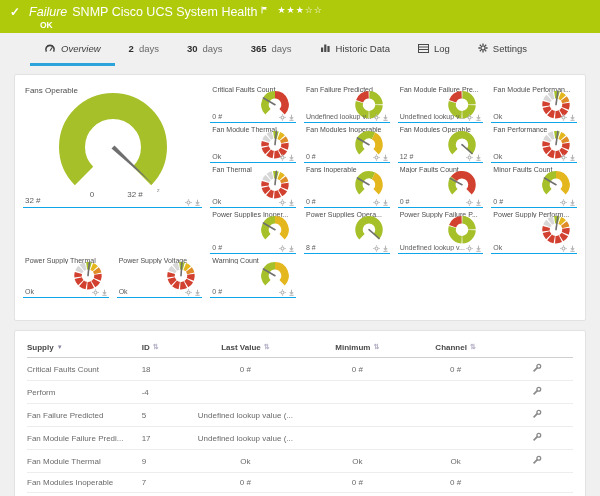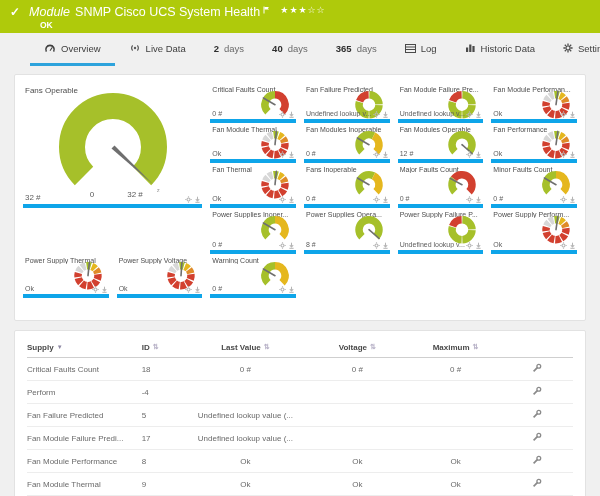--- a/index.html
+++ b/index.html
@@ -10,28 +10,28 @@
   .check{font-size:12px;font-weight:bold;margin-right:9px;}
   .kind{font-style:italic;font-size:12.5px;margin-right:5px;}
   .sensor-title{font-size:12.5px;}
   .flag{margin:-6px 0 0 3px;}
   .stars{font-size:9px;letter-spacing:1px;margin:-4px 0 0 10px;color:#fff;}
   .status{font-size:8.5px;font-weight:bold;margin:1px 0 0 30px;}
   
   .tabs{display:flex;align-items:stretch;height:33px;padding-left:30px;}
   .tab{display:flex;align-items:center;gap:5px;padding:0 14px;font-size:9.5px;color:#3e3e3e;
     cursor:pointer;border-bottom:3px solid transparent;box-sizing:border-box;white-space:nowrap;}
-  .tab.active{border-bottom-color:#2da3dc;}
+  .tab.active{border-bottom-color:#2da3dc;font-style:italic;}
   .tab .num{font-weight:bold;color:#2e2e2e;}
   .tab .suffix{color:#6a6a6a;}
   
   .panel{background:#fff;border:1px solid #e2e2e2;border-radius:2px;margin:0 14px;box-sizing:border-box;}
   .gauges{margin-top:8px;height:247px;padding:8px;display:grid;
     grid-template-columns:repeat(6,1fr);grid-template-rows:40px 40px 45px 46px 44px;column-gap:8px;}
-  .tile{position:relative;border-bottom:4px solid #0ea5e9;overflow:hidden;}
+  .tile{position:relative;border-bottom:1px solid #0ea5e9;overflow:hidden;}
   .tile-title{position:absolute;top:3px;left:2px;right:2px;font-size:7px;color:#4d4d4d;
     white-space:nowrap;overflow:hidden;}
   .tile-value{position:absolute;bottom:2px;left:2px;right:18px;font-size:7px;color:#5d5d5d;
     white-space:nowrap;overflow:hidden;}
   .tile-gauge{position:absolute;top:7px;right:4px;line-height:0;}
   .tile-icons{position:absolute;right:1px;bottom:1px;display:flex;gap:2px;line-height:0;}
   .tile-big{grid-column:1/3;grid-row:1/4;}
   .tile-big .tile-title{font-size:8px;}
   .tile-big .tile-value{font-size:8px;right:40px;}
   .big-gauge-wrap{position:absolute;top:6px;left:0;right:0;text-align:center;line-height:0;}
@@ -45,73 +45,66 @@
   th.c,td.c{text-align:center;}
   .sort{font-size:6px;color:#8d87a3;margin-left:3px;vertical-align:1px;}
   .sort.idle{font-size:7px;color:#b6b0c6;}
 </style>
 </head>
 <body>
 
 <div class="header">
   <div class="h-line">
     <span class="check">✓</span>
-    <span class="kind">Module</span>
+    <span class="kind">Failure</span>
     <span class="sensor-title">SNMP Cisco UCS System Health</span>
     <span class="flag"><svg width="7" height="8" viewBox="0 0 7 8">
           <line x1="1" y1="0.5" x2="1" y2="7.5" stroke="#fff" stroke-width="1"></line>
           <path d="M1.5 1 H6 L4.8 2.3 L6 3.6 H1.5 Z" fill="#fff"></path>
         </svg></span>
     <span class="stars">★★★☆☆</span>
   </div>
   <div class="status">OK</div>
 </div>
 
 <div class="tabs" id="tabs">
     <div class="tab active">
       <span style="line-height: 0;"><svg width="12" height="10" viewBox="0 0 12 11">
           <path d="M2 9.5 A4.6 4.6 0 1 1 10 9.5" fill="none" stroke="#3f3f3f" stroke-width="1.7"></path>
           <line x1="6" y1="8.5" x2="8.6" y2="4.6" stroke="#3f3f3f" stroke-width="1.2"></line>
         </svg></span>
       <span>Overview</span>
     </div>
     <div class="tab">
-      <span style="line-height: 0;"><svg width="12" height="10" viewBox="0 0 12 10">
-          <circle cx="6" cy="5" r="1.2" fill="#5a5a5a"></circle>
-          <path d="M3.6 2.4 a4.2 4.2 0 0 0 0 5.2 M8.4 2.4 a4.2 4.2 0 0 1 0 5.2" fill="none" stroke="#5a5a5a" stroke-width="1.1"></path>
-        </svg></span>
-      <span>Live Data</span>
-    </div>
-    <div class="tab">
       <span class="num">2</span>
       <span class="suffix">days</span>
     </div>
     <div class="tab">
-      <span class="num">40</span>
+      <span class="num">30</span>
       <span class="suffix">days</span>
     </div>
     <div class="tab">
       <span class="num">365</span>
       <span class="suffix">days</span>
+    </div>
+    <div class="tab">
+      <span style="line-height: 0;"><svg width="11" height="10" viewBox="0 0 11 10">
+          <rect x="1" y="4.5" width="2.2" height="4.5" fill="#4a4a4a"></rect>
+          <rect x="4.2" y="1.5" width="2.2" height="7.5" fill="#4a4a4a"></rect>
+          <rect x="7.4" y="3" width="2.2" height="6" fill="#4a4a4a"></rect>
+        </svg></span>
+      <span>Historic Data</span>
     </div>
     <div class="tab">
       <span style="line-height: 0;"><svg width="11" height="9" viewBox="0 0 11 9">
           <rect x="0.5" y="0.5" width="10" height="8" fill="none" stroke="#4a4a4a"></rect>
           <line x1="0.5" y1="3" x2="10.5" y2="3" stroke="#4a4a4a"></line>
           <line x1="0.5" y1="5.5" x2="10.5" y2="5.5" stroke="#4a4a4a"></line>
         </svg></span>
       <span>Log</span>
-    </div>
-    <div class="tab">
-      <span style="line-height: 0;"><svg width="11" height="10" viewBox="0 0 11 10">
-          <rect x="1" y="4.5" width="2.2" height="4.5" fill="#4a4a4a"></rect>
-          <rect x="4.2" y="1.5" width="2.2" height="7.5" fill="#4a4a4a"></rect>
-          <rect x="7.4" y="3" width="2.2" height="6" fill="#4a4a4a"></rect>
-        </svg></span>
-      <span>Historic Data</span>
     </div>
     <div class="tab">
       <span style="line-height: 0;"><svg width="10" height="10" viewBox="0 0 10 10">
           <circle cx="5" cy="5" r="2.1" fill="none" stroke="#4a4a4a" stroke-width="1.3"></circle>
           <g stroke="#4a4a4a" stroke-width="1.3">
             <line x1="5" y1="0.4" x2="5" y2="2"></line>
             <line x1="5" y1="8" x2="5" y2="9.6"></line>
             <line x1="0.4" y1="5" x2="2" y2="5"></line>
             <line x1="8" y1="5" x2="9.6" y2="5"></line>
             <line x1="1.8" y1="1.8" x2="2.9" y2="2.9"></line>
@@ -701,22 +694,22 @@
         <col style="width:22%">
       <col style="width:19%">
         <col style="width:17%">
         <col style="width:13%">
     </colgroup>
     <thead>
         <tr id="theadRow">
           <th><span>Supply</span><span class="sort">▼</span></th>
           <th><span>ID</span><span class="sort idle">⇅</span></th>
           <th class="c"><span>Last Value</span><span class="sort idle">⇅</span></th>
-          <th class="c"><span>Voltage</span><span class="sort idle">⇅</span></th>
-          <th class="c"><span>Maximum</span><span class="sort idle">⇅</span></th>
+          <th class="c"><span>Minimum</span><span class="sort idle">⇅</span></th>
+          <th class="c"><span>Channel</span><span class="sort idle">⇅</span></th>
           <th></th>
         </tr>
       </thead>
     <tbody id="tbody">
         <tr>
           <td>Critical Faults Count</td>
           <td>18</td>
           <td class="c">0 #</td>
           <td class="c">0 #</td>
           <td class="c">0 #</td>
@@ -752,31 +745,20 @@
           <td>17</td>
           <td class="c">Undefined lookup value (...</td>
           <td class="c"></td>
           <td class="c"></td>
           <td class="c"><span><svg width="10" height="10" viewBox="0 0 10 10">
                 <circle cx="6.8" cy="3.2" r="1.9" fill="none" stroke="#8a8a8a" stroke-width="1.3"></circle>
                 <line x1="5.3" y1="4.7" x2="1.6" y2="8.4" stroke="#8a8a8a" stroke-width="1.7"></line>
               </svg></span></td>
         </tr>
         <tr>
-          <td>Fan Module Performance</td>
-          <td>8</td>
-          <td class="c">Ok</td>
-          <td class="c">Ok</td>
-          <td class="c">Ok</td>
-          <td class="c"><span><svg width="10" height="10" viewBox="0 0 10 10">
-                <circle cx="6.8" cy="3.2" r="1.9" fill="none" stroke="#8a8a8a" stroke-width="1.3"></circle>
-                <line x1="5.3" y1="4.7" x2="1.6" y2="8.4" stroke="#8a8a8a" stroke-width="1.7"></line>
-              </svg></span></td>
-        </tr>
-        <tr>
           <td>Fan Module Thermal</td>
           <td>9</td>
           <td class="c">Ok</td>
           <td class="c">Ok</td>
           <td class="c">Ok</td>
           <td class="c"><span><svg width="10" height="10" viewBox="0 0 10 10">
                 <circle cx="6.8" cy="3.2" r="1.9" fill="none" stroke="#8a8a8a" stroke-width="1.3"></circle>
                 <line x1="5.3" y1="4.7" x2="1.6" y2="8.4" stroke="#8a8a8a" stroke-width="1.7"></line>
               </svg></span></td>
         </tr>

